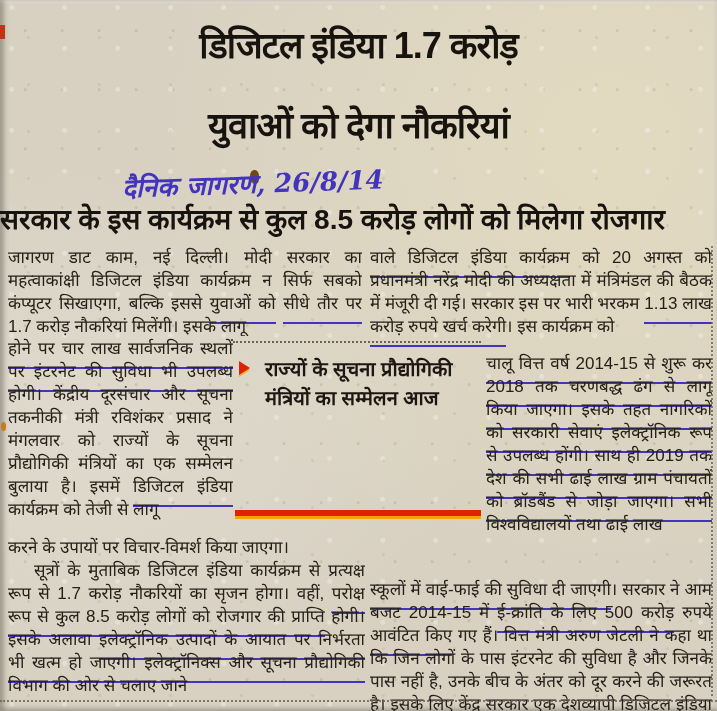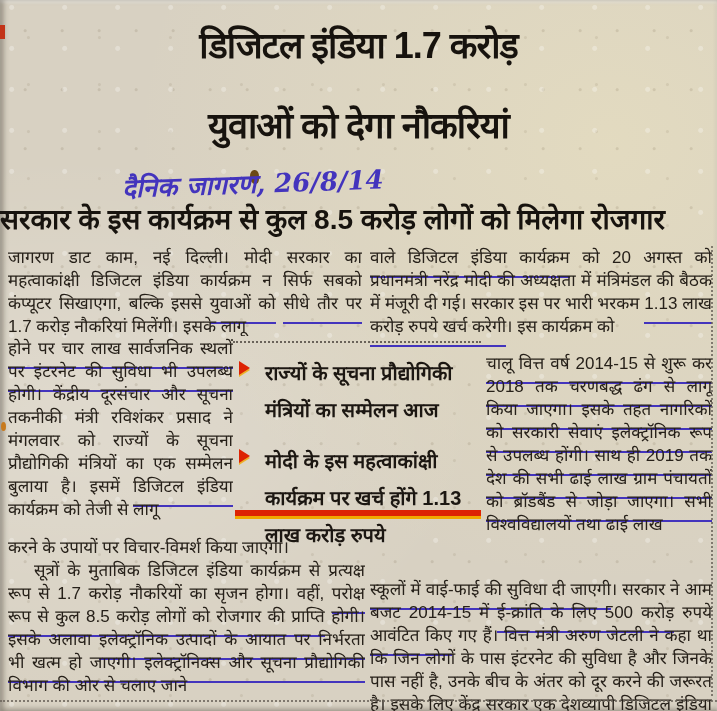--- a/index.html
+++ b/index.html
@@ -53,21 +53,21 @@
   .hbox{
     position:absolute; left:233px; top:341px; width:248px; height:180px;
     border-top:2px dotted var(--dots); padding:12px 0 0 0; box-sizing:border-box;
   }
   .bullet{display:flex; align-items:flex-start; margin:0 0 14px 6px;}
   .tri{
     flex:none; width:0; height:0; margin:6px 8px 0 0;
     border:7px solid transparent; border-left:11px solid var(--accent_red);
     filter:drop-shadow(0 2px 0 rgba(240,168,0,.8));
   }
-  .btext{font-size:20px; font-weight:bold; line-height:37px; color:#1c1712;}
+  .btext{font-size:20px; font-weight:bold; line-height:29px; color:#1c1712;}
   .redbar{
     position:absolute; left:2px; right:0; bottom:2px; height:6px;
     background:var(--accent_red); border-bottom:3px solid var(--accent_yellow);
   }
   .dotted-bottom{position:absolute; left:0; top:700px; width:717px; border-top:2px dotted var(--dots); opacity:.8;}
   .dotted-right{position:absolute; left:711px; top:246px; height:450px; border-left:2px dotted var(--dots); opacity:.8;}
   .red-dash{position:absolute; left:0; top:25px; width:5px; height:14px; background:#c23318;}
   .orange-dot{position:absolute; left:1px; top:422px; width:5px; height:9px; background:#c77a1e; border-radius:50%;}
   .ink-blot{position:absolute; left:250px; top:170px; width:9px; height:14px; background:#6b4a16; border-radius:50% 50% 40% 60%;}
 </style>
@@ -96,23 +96,19 @@
 
   <p class="body blk-d"><span class="pen-u">वाले डिजिटल इंडिया कार्यक्रम</span><span> को 20 अगस्त को प्रधानमंत्री नरेंद्र मोदी की अध्यक्षता में मंत्रिमंडल की बैठक में मंजूरी दी गई। सरकार इस पर भारी भरकम </span><span class="pen-u">1.13 लाख करोड़ रुपये खर्च करेगी</span><span>। इस कार्यक्रम को</span></p>
   <p class="body blk-e"><span class="pen-u">चालू वित्त वर्ष 2014-15 से शुरू कर 2018 तक चरणबद्ध ढंग से लागू किया जाएगा। इसके तहत नागरिकों को सरकारी सेवाएं इलेक्ट्रॉनिक रूप से उपलब्ध होंगी। साथ ही 2019 तक देश की सभी ढाई लाख ग्राम पंचायतों को ब्रॉडबैंड से जोड़ा जाएगा। सभी विश्वविद्यालयों तथा ढाई लाख</span></p>
   <p class="body blk-f"><span class="pen-u">स्कूलों में वाई-फाई की सुविधा दी जाएगी</span><span>। सरकार ने आम बजट 2014-15 में </span><span class="pen-u">ई-क्रांति के लिए 500 करोड़</span><span> रुपये </span><span class="pen-u">आवंटित किए</span><span> गए हैं। वित्त मंत्री अरुण जेटली ने कहा था कि जिन लोगों के पास इंटरनेट की सुविधा है और जिनके पास नहीं है, उनके बीच के अंतर को दूर करने की जरूरत है। इसके लिए केंद्र सरकार एक देशव्यापी डिजिटल इंडिया कार्यक्रम शुरू करेगी।</span></p>
 
   <aside class="hbox">
     <div class="bullet">
       <span class="tri"></span>
       <span class="btext">राज्यों के सूचना प्रौद्योगिकी मंत्रियों का सम्मेलन आज</span>
     </div>
-    <div class="bullet">
-      <span class="tri"></span>
-      <span class="btext">मोदी के इस महत्वाकांक्षी कार्यक्रम पर खर्च होंगे 1.13 लाख करोड़ रुपये</span>
-    </div>
     <div class="redbar"></div>
   </aside>
 
   <div class="dotted-bottom"></div>
   <div class="dotted-right"></div>
 
 </div>
 
 </body></html>

